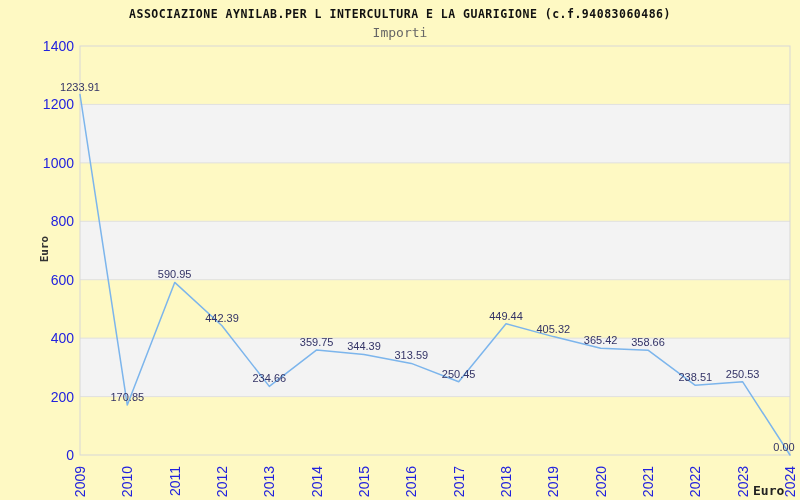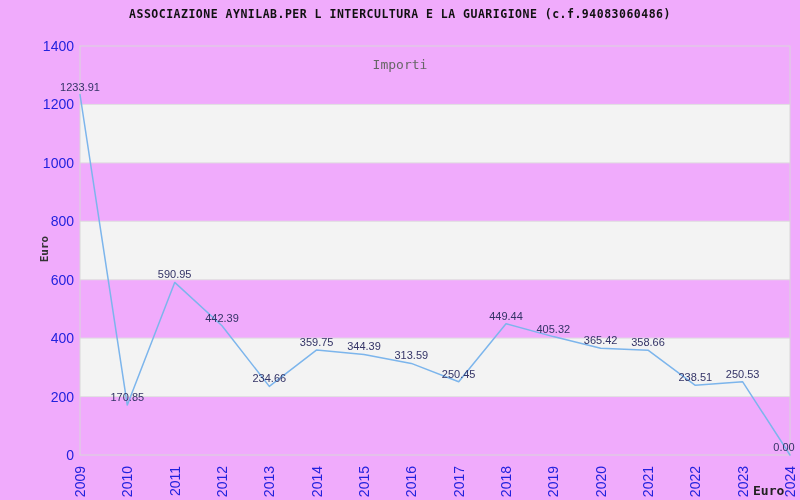--- a/index.html
+++ b/index.html
@@ -1,30 +1,29 @@
 <!DOCTYPE html>
 <html><head>
 <meta charset="utf-8">
 <style>
   html,body { margin:0; padding:0; background:#fff; }
   #app {
     position:relative; width:800px; height:500px;
-    background:#f0abfc; overflow:hidden;
+    background:#fef9c3; overflow:hidden;
     font-family:"DejaVu Sans Mono", monospace;
   }
   .chart-title {
     position:absolute; top:7px; left:0; width:800px;
     text-align:center; font:bold 11.5px "DejaVu Sans Mono", monospace;
     color:#111111; letter-spacing:0.5px; white-space:nowrap;
   }
   .chart-subtitle {
     position:absolute; top:25px; left:0; width:800px;
     text-align:center; font:13px "DejaVu Sans Mono", monospace;
     color:#666666;
-    margin-top:32px;
   }
   .y-axis-title {
     position:absolute; left:44px; top:249px;
     transform:translate(-50%,-50%) rotate(-90deg);
     font:bold 11px "DejaVu Sans Mono", monospace; color:#333333;
     white-space:nowrap;
   }
   .x-axis-title {
     position:absolute; left:753px; top:483px;
     font:bold 13px "DejaVu Sans Mono", monospace; color:#222222;

